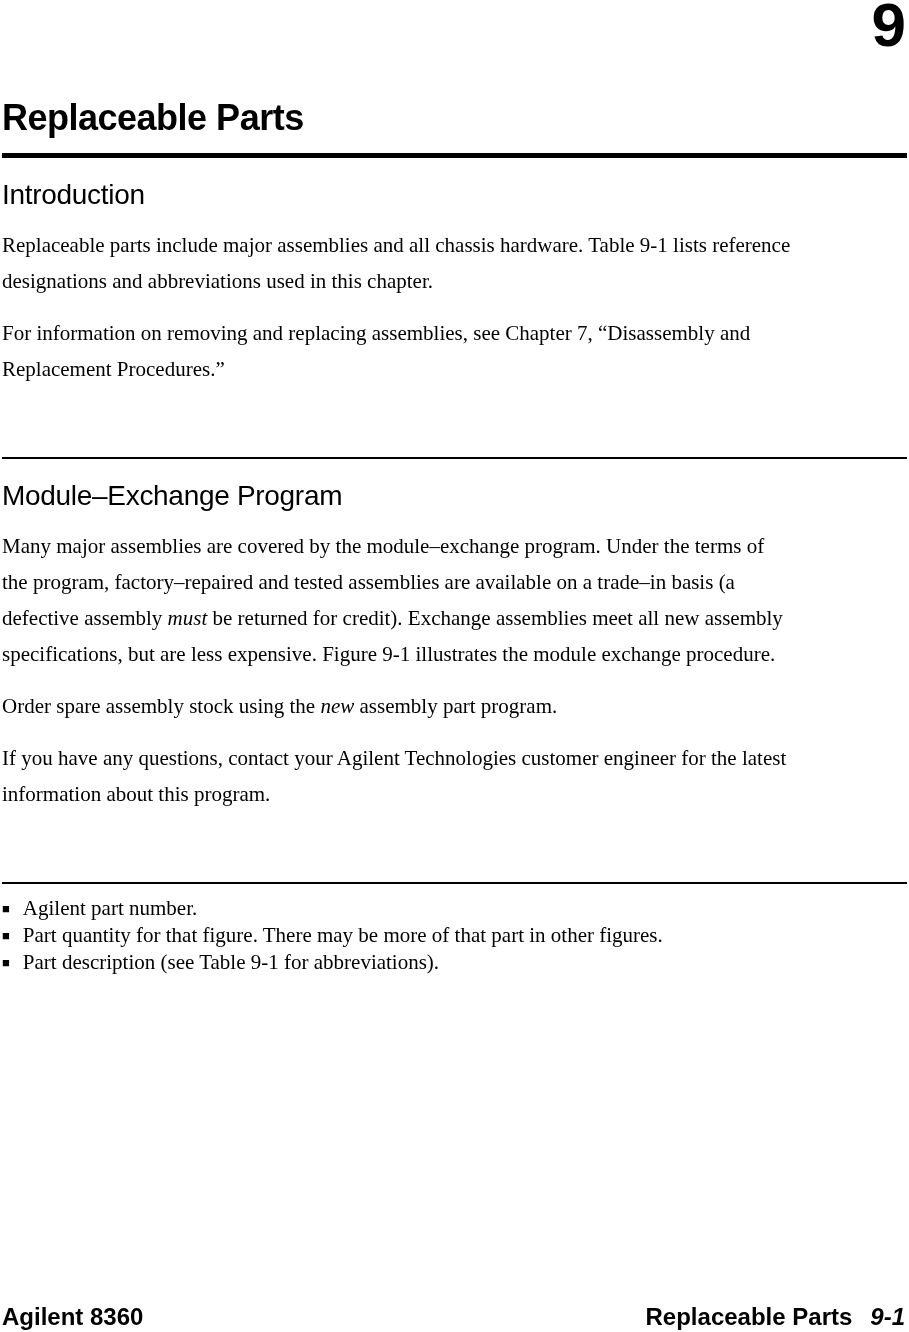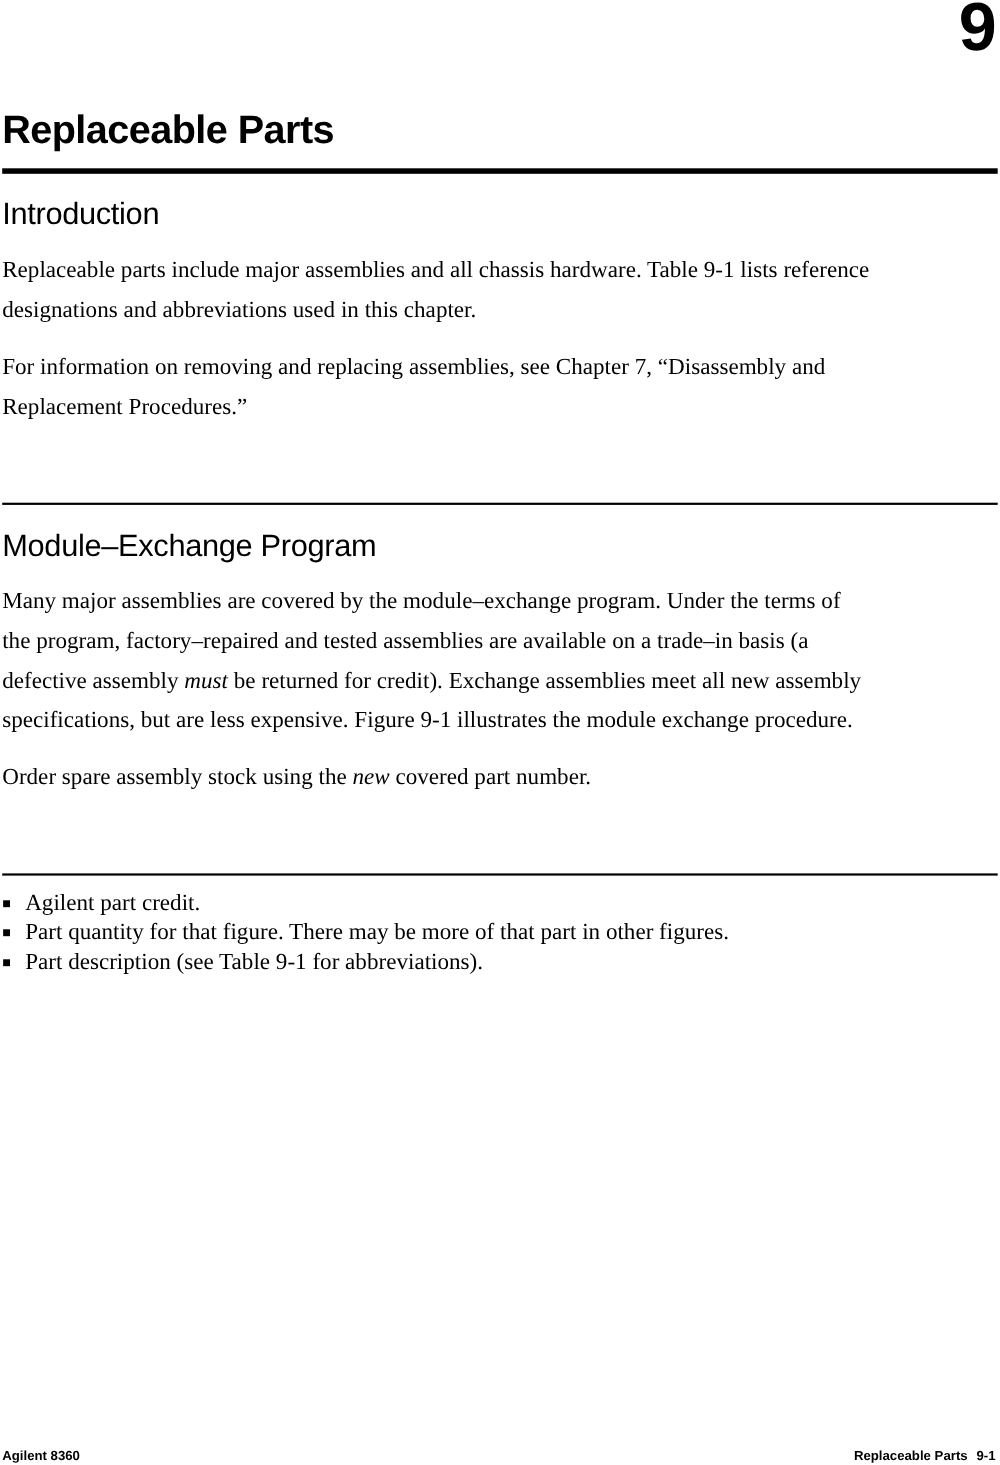--- a/index.html
+++ b/index.html
@@ -81,25 +81,25 @@
   .footer {
     position: absolute;
     left: 2px;
     right: 4px;
     bottom: 2px;
     display: flex;
     justify-content: space-between;
     align-items: baseline;
     font-family: "Liberation Sans", sans-serif;
     font-weight: 700;
-    font-size: 12px;
+    font-size: 24px;
     line-height: 1.1;
   }
   .footer-right { display: flex; align-items: baseline; }
-  .footer-page-number { margin-left: 8px; }
+  .footer-page-number { margin-left: 18px; font-style: italic; }
 </style>
 </head>
 <body>
 
 <div class="page">
 
   <div class="chapter-number">9</div>
 
   <h1 class="doc-title">Replaceable Parts</h1>
   <div class="rule-thick"></div>
@@ -109,27 +109,29 @@
 designations and abbreviations used in this chapter.</p>
   <p class="para">For information on removing and replacing assemblies, see Chapter 7, “Disassembly and
 Replacement Procedures.”</p>
 
   <div class="rule-thin"></div>
   <h2 class="section-heading after-rule">Module–Exchange Program</h2>
   <p class="para"><span>Many major assemblies are covered by the module–exchange program. Under the terms of
 the program, factory–repaired and tested assemblies are available on a trade–in basis (a
 defective assembly </span><em>must</em><span> be returned for credit). Exchange assemblies meet all new assembly
 specifications, but are less expensive. Figure 9-1 illustrates the module exchange procedure.</span></p>
-  <p class="para"><span>Order spare assembly stock using the </span><em>new</em><span> covered part number.</span></p>
+  <p class="para"><span>Order spare assembly stock using the </span><em>new</em><span> assembly part program.</span></p>
+  <p class="para">If you have any questions, contact your Agilent Technologies customer engineer for the latest
+information about this program.</p>
 
   <div class="rule-thin"></div>
   <ul class="bullet-list">
     <li class="bullet-item">
         <span class="bullet-glyph">■</span>
-        <span>Agilent part credit.</span>
+        <span>Agilent part number.</span>
       </li>
     <li class="bullet-item">
         <span class="bullet-glyph">■</span>
         <span>Part quantity for that figure. There may be more of that part in other figures.</span>
       </li>
     <li class="bullet-item">
         <span class="bullet-glyph">■</span>
         <span>Part description (see Table 9-1 for abbreviations).</span>
       </li>
   </ul>

